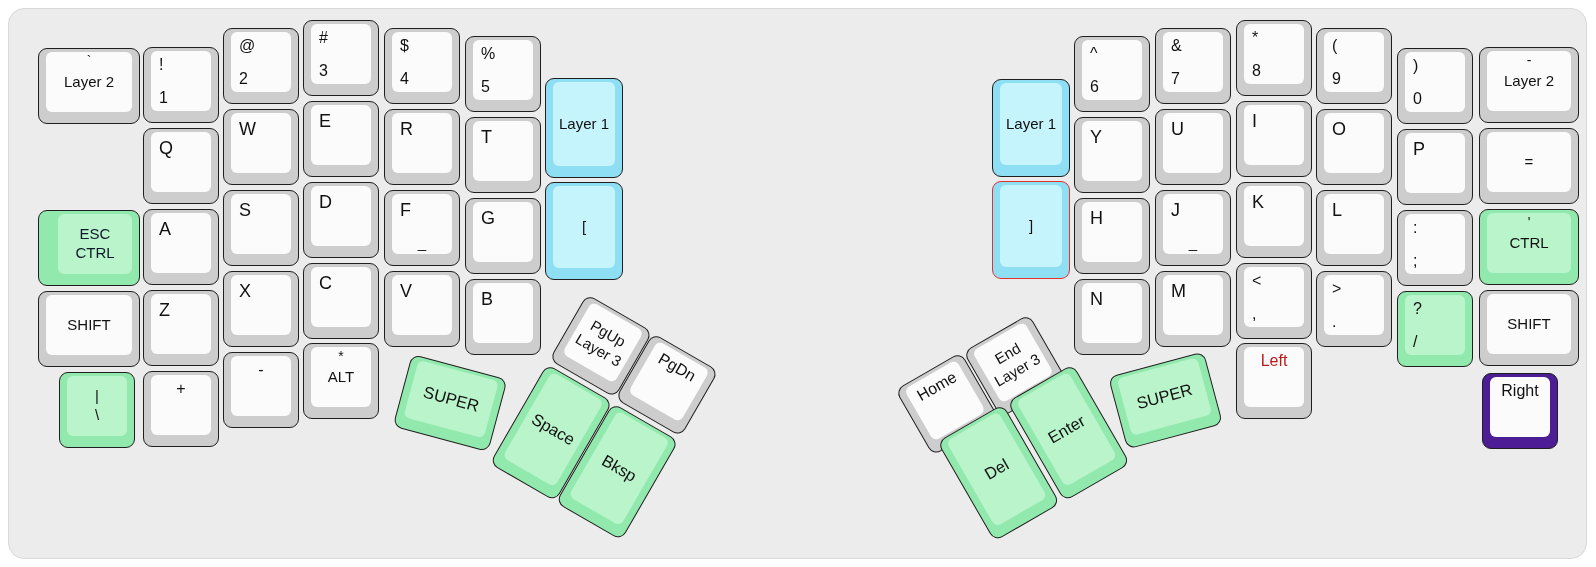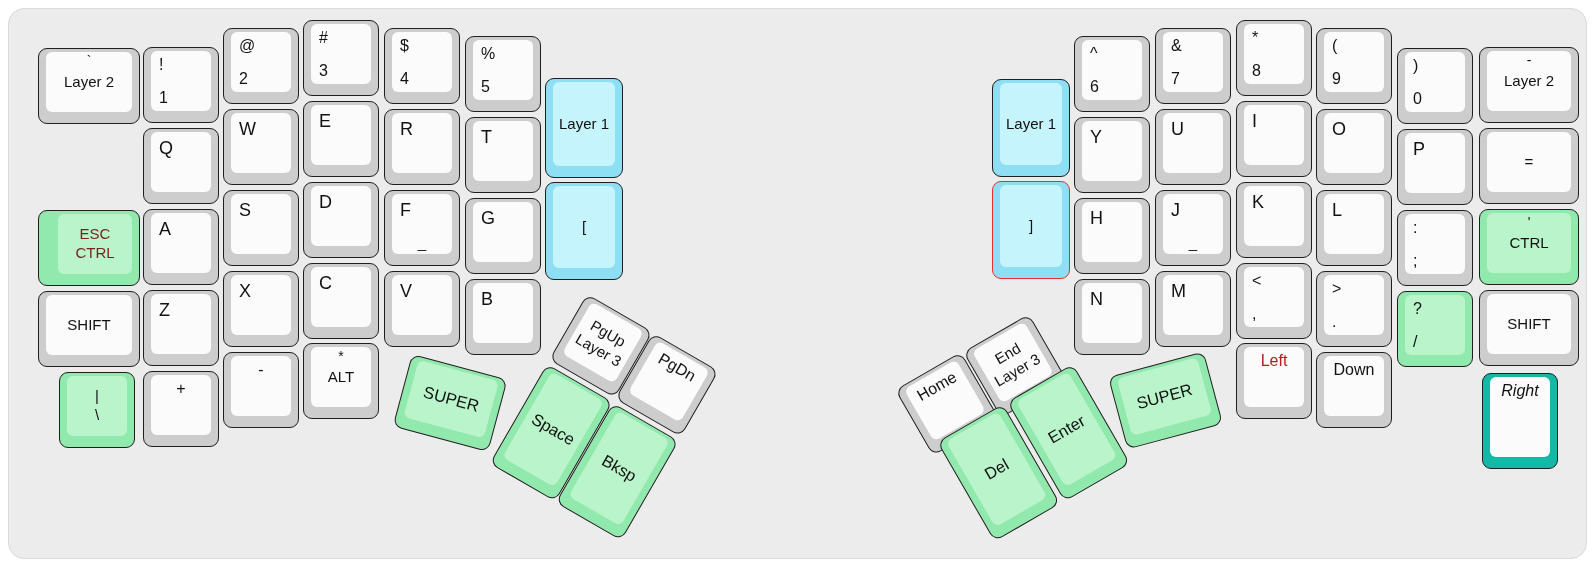--- a/index.html
+++ b/index.html
@@ -33,21 +33,21 @@
 </style>
 </head>
 <body style="background: rgb(255, 255, 255);">
 
 <div id="board" style="background: rgb(236, 236, 236); border-color: rgb(217, 217, 217);"></div>
 <div id="stage" style="position:absolute;left:0;top:0;width:1596px;height:567px;">
     <div class="key s-ctrtop" style="left: 38px; top: 48px; width: 102px; height: 76px; background: rgb(205, 205, 205); border-color: rgb(31, 31, 31);">
       <div class="cap" style="background: rgb(251, 251, 251); color: rgb(17, 17, 17);"><span class="l1">`</span><span class="l2">Layer 2</span></div>
     </div>
     <div class="key s-center" style="left: 38px; top: 210px; width: 102px; height: 76px; background: rgb(146, 233, 173); border-color: rgb(31, 31, 31);">
-      <div class="cap" style="background: rgb(185, 244, 203); color: #7f1d1d; margin-left: 12px;"><span class="l1">ESC</span><span class="l2">CTRL</span></div>
+      <div class="cap" style="background: rgb(185, 244, 203); color: #0f172a; margin-left: 12px;"><span class="l1">ESC</span><span class="l2">CTRL</span></div>
     </div>
     <div class="key s-center" style="left: 38px; top: 291px; width: 102px; height: 76px; background: rgb(205, 205, 205); border-color: rgb(31, 31, 31);">
       <div class="cap" style="background: rgb(251, 251, 251); color: rgb(17, 17, 17);"><span class="l1">SHIFT</span></div>
     </div>
     <div class="key s-center" style="left: 59px; top: 372px; width: 76px; height: 76px; background: rgb(146, 233, 173); border-color: rgb(31, 31, 31);">
       <div class="cap" style="background: rgb(185, 244, 203); color: rgb(17, 17, 17);"><span class="l1">|</span><span class="l2">\</span></div>
     </div>
     <div class="key s-left2" style="left: 143px; top: 47px; width: 76px; height: 76px; background: rgb(205, 205, 205); border-color: rgb(31, 31, 31);">
       <div class="cap" style="background: rgb(251, 251, 251); color: rgb(17, 17, 17);"><span class="l1">!</span><span class="l2">1</span></div>
     </div>
@@ -188,23 +188,20 @@
     </div>
     <div class="key s-letter" style="left: 1316px; top: 109px; width: 76px; height: 76px; background: rgb(205, 205, 205); border-color: rgb(31, 31, 31);">
       <div class="cap" style="background: rgb(251, 251, 251); color: rgb(17, 17, 17);"><span class="l1">O</span></div>
     </div>
     <div class="key s-letter" style="left: 1316px; top: 190px; width: 76px; height: 76px; background: rgb(205, 205, 205); border-color: rgb(31, 31, 31);">
       <div class="cap" style="background: rgb(251, 251, 251); color: rgb(17, 17, 17);"><span class="l1">L</span></div>
     </div>
     <div class="key s-left2" style="left: 1316px; top: 271px; width: 76px; height: 76px; background: rgb(205, 205, 205); border-color: rgb(31, 31, 31);">
       <div class="cap" style="background: rgb(251, 251, 251); color: rgb(17, 17, 17);"><span class="l1">&gt;</span><span class="l2">.</span></div>
     </div>
-    <div class="key s-topctr" style="left: 1316px; top: 352px; width: 76px; height: 76px; background: rgb(205, 205, 205); border-color: rgb(31, 31, 31);">
-      <div class="cap" style="background: rgb(251, 251, 251); color: rgb(17, 17, 17);"><span class="l1">Down</span></div>
-    </div>
     <div class="key s-left2" style="left: 1397px; top: 48px; width: 76px; height: 76px; background: rgb(205, 205, 205); border-color: rgb(31, 31, 31);">
       <div class="cap" style="background: rgb(251, 251, 251); color: rgb(17, 17, 17);"><span class="l1">)</span><span class="l2">0</span></div>
     </div>
     <div class="key s-letter" style="left: 1397px; top: 129px; width: 76px; height: 76px; background: rgb(205, 205, 205); border-color: rgb(31, 31, 31);">
       <div class="cap" style="background: rgb(251, 251, 251); color: rgb(17, 17, 17);"><span class="l1">P</span></div>
     </div>
     <div class="key s-left2" style="left: 1397px; top: 210px; width: 76px; height: 76px; background: rgb(205, 205, 205); border-color: rgb(31, 31, 31);">
       <div class="cap" style="background: rgb(251, 251, 251); color: rgb(17, 17, 17);"><span class="l1">:</span><span class="l2">;</span></div>
     </div>
     <div class="key s-left2" style="left: 1397px; top: 291px; width: 76px; height: 76px; background: rgb(146, 233, 173); border-color: rgb(31, 31, 31);">
@@ -215,21 +212,21 @@
     </div>
     <div class="key s-center" style="left: 1479px; top: 128px; width: 100px; height: 76px; background: rgb(205, 205, 205); border-color: rgb(31, 31, 31);">
       <div class="cap" style="background: rgb(251, 251, 251); color: rgb(17, 17, 17);"><span class="l1">=</span></div>
     </div>
     <div class="key s-ctrtop" style="left: 1479px; top: 209px; width: 100px; height: 76px; background: rgb(146, 233, 173); border-color: rgb(31, 31, 31);">
       <div class="cap" style="background: rgb(185, 244, 203); color: rgb(17, 17, 17);"><span class="l1">'</span><span class="l2">CTRL</span></div>
     </div>
     <div class="key s-center" style="left: 1479px; top: 290px; width: 100px; height: 76px; background: rgb(205, 205, 205); border-color: rgb(31, 31, 31);">
       <div class="cap" style="background: rgb(251, 251, 251); color: rgb(17, 17, 17);"><span class="l1">SHIFT</span></div>
     </div>
-    <div class="key s-topctr" style="left: 1482px; top: 373px; width: 76px; height: 96px; background: #14b8a6; border-color: rgb(31, 31, 31); font-style: italic;">
+    <div class="key s-topctr" style="left: 1482px; top: 373px; width: 76px; height: 76px; background: #4c1d95; border-color: rgb(31, 31, 31);">
       <div class="cap" style="background: rgb(251, 251, 251); color: rgb(17, 17, 17);"><span class="l1">Right</span></div>
     </div>
     <div class="key s-topctr" style="left: 895px; top: 390px; width: 76px; height: 76px; background: rgb(205, 205, 205); border-color: rgb(31, 31, 31); transform: rotate(-30deg);">
       <div class="cap" style="background: rgb(251, 251, 251); color: rgb(17, 17, 17);"><span class="l1">Home</span></div>
     </div>
     <div class="key s-center" style="left: 963px; top: 352px; width: 76px; height: 76px; background: rgb(205, 205, 205); border-color: rgb(31, 31, 31); transform: rotate(-30deg);">
       <div class="cap" style="background: rgb(251, 251, 251); color: rgb(17, 17, 17);"><span class="l1">End</span><span class="l2">Layer 3</span></div>
     </div>
     <div class="key s-centerlg" style="left: 937px; top: 442px; width: 76px; height: 115px; background: rgb(146, 233, 173); border-color: rgb(31, 31, 31); transform: rotate(-30deg);">
       <div class="cap" style="background: rgb(185, 244, 203); color: rgb(17, 17, 17);"><span class="l1">Del</span></div>

